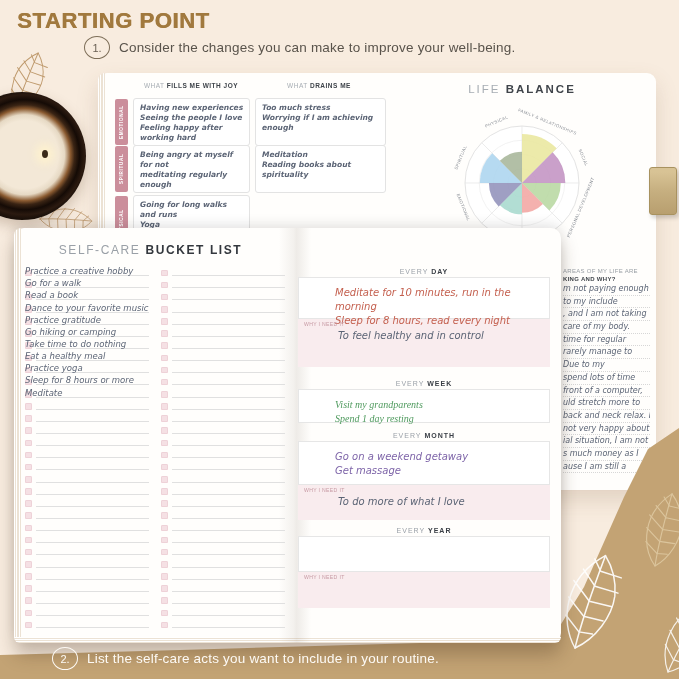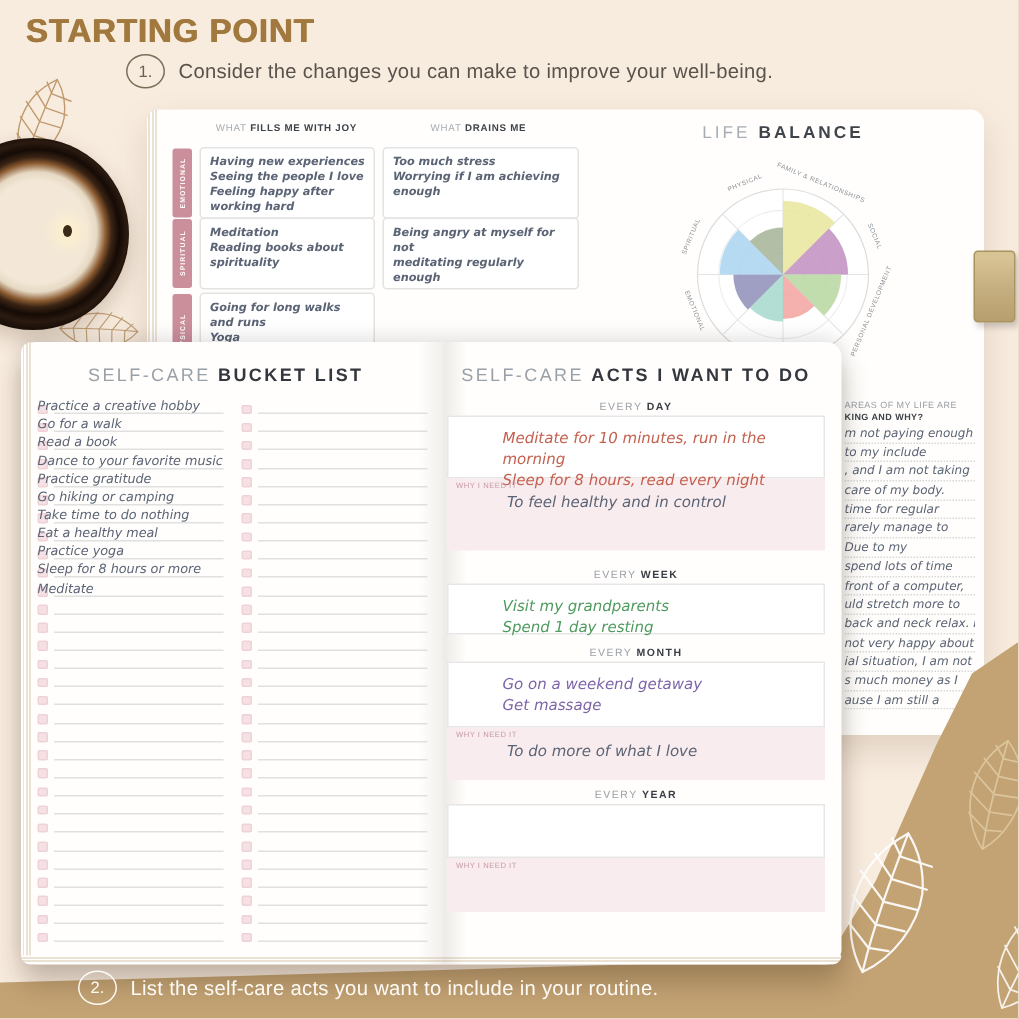--- a/index.html
+++ b/index.html
@@ -151,24 +151,24 @@
         <div class="jd-row">
           <span class="jd-tab">EMOTIONAL</span>
           <div class="jd-cell hand">Having new experiences
 Seeing the people I love
 Feeling happy after working hard</div>
           <div class="jd-cell hand">Too much stress
 Worrying if I am achieving enough</div>
         </div>
         <div class="jd-row">
           <span class="jd-tab">SPIRITUAL</span>
+          <div class="jd-cell hand">Being angry at myself for not
+meditating regularly enough</div>
           <div class="jd-cell hand">Meditation
 Reading books about spirituality</div>
-          <div class="jd-cell hand">Being angry at myself for not
-meditating regularly enough</div>
         </div>
         <div class="jd-row">
           <span class="jd-tab">PHYSICAL</span>
           <div class="jd-cell hand">Going for long walks and runs
 Yoga
 Dancing to my favorite music.</div>
         </div>
       </div>
 
     <div class="lb-title">
@@ -502,37 +502,33 @@
           <span class="cb"></span>
           <span class="bl"></span>
         </div>
         <div class="bucket-row">
           <span class="cb"></span>
           <span class="bl"></span>
         </div>
       </div>
 
     <div class="acts-page">
-      <div class="page-title acts-title">
-        <span>SELF-CARE</span>
-        <b>ACTS I WANT TO DO</b>
-      </div>
       <div id="acts-sections">
           <div class="acts-section">
             <div class="sec-label"><span>EVERY </span><b>DAY</b></div>
             <div class="acts-box hand" style="color: rgb(196, 96, 79);">Meditate for 10 minutes, run in the morning
 Sleep for 8 hours, read every night</div>
             <div class="why-box">
               <span class="why-label">WHY I NEED IT</span>
               <div class="why-text hand">To feel healthy and in control</div>
             </div>
           </div>
           <div class="acts-section">
             <div class="sec-label"><span>EVERY </span><b>WEEK</b></div>
-            <div class="acts-box hand" style="color: rgb(79, 154, 94);">Visit my grandparents
+            <div class="acts-box hand" style="color: rgb(79, 154, 94); font-family: Liberation Serif, serif;">Visit my grandparents
 Spend 1 day resting</div>
           </div>
           <div class="acts-section">
             <div class="sec-label"><span>EVERY </span><b>MONTH</b></div>
             <div class="acts-box hand" style="color: rgb(125, 100, 168);">Go on a weekend getaway
 Get massage</div>
             <div class="why-box">
               <span class="why-label">WHY I NEED IT</span>
               <div class="why-text hand">To do more of what I love</div>
             </div>

